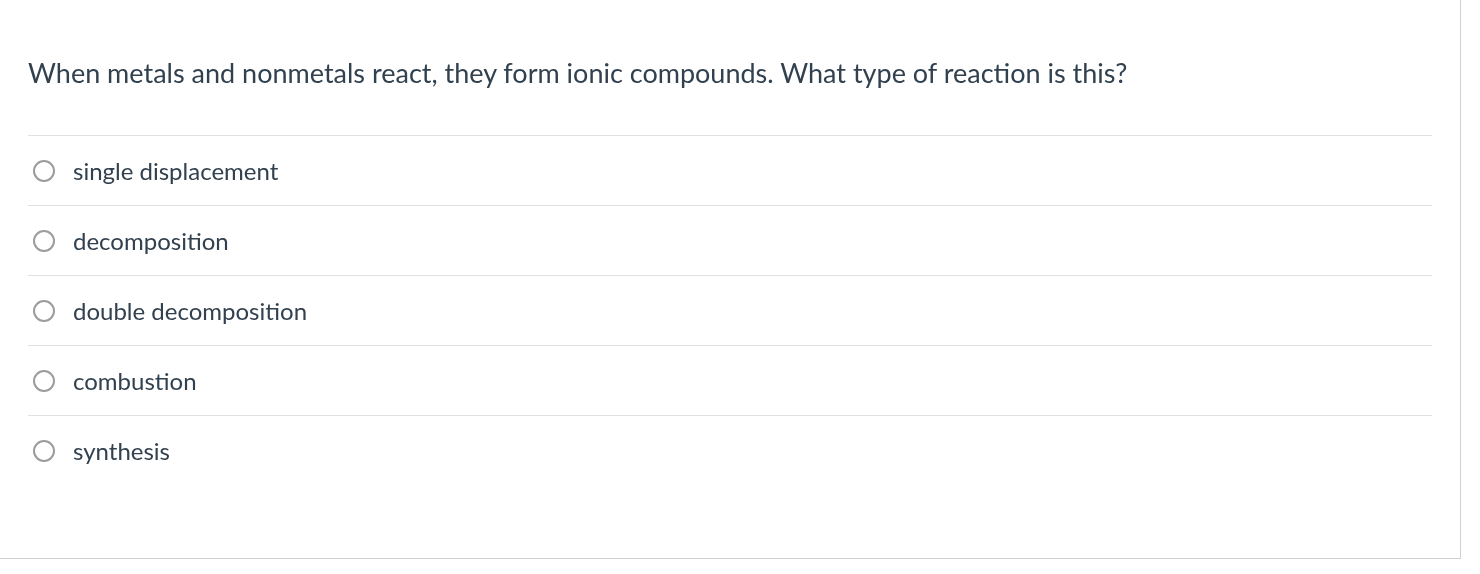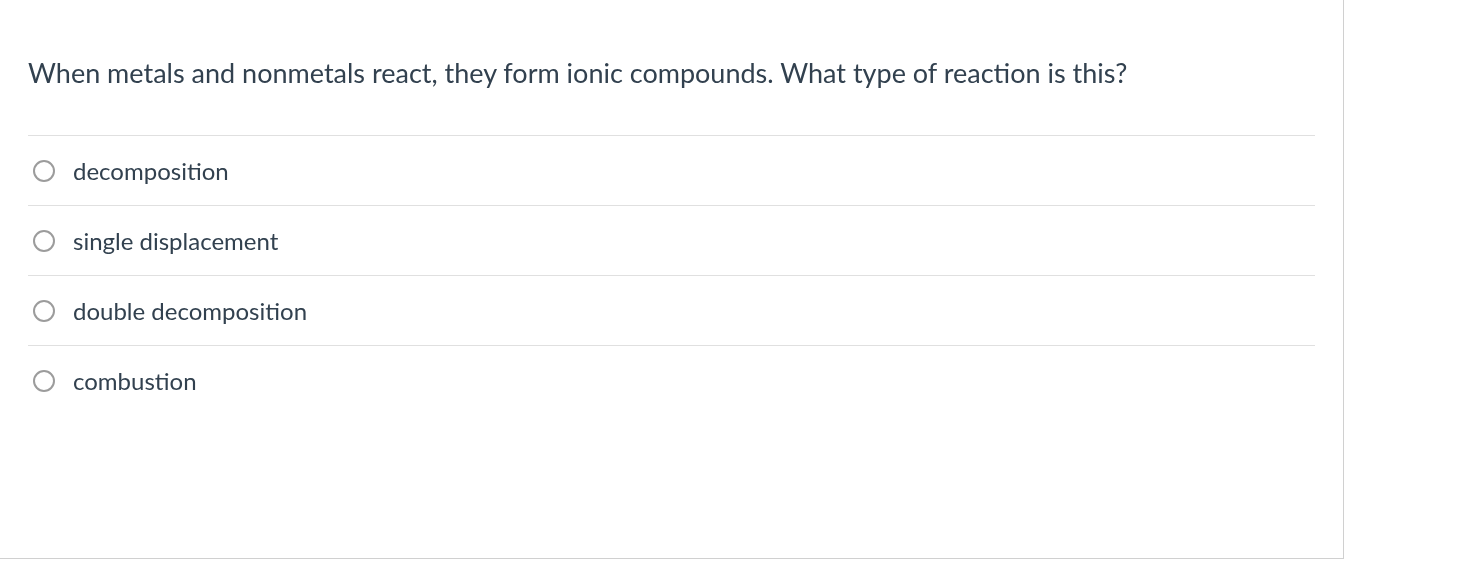--- a/index.html
+++ b/index.html
@@ -10,21 +10,21 @@
     body {
       font-family: "Lato", "Helvetica Neue", Helvetica, Arial, sans-serif;
       background: #ffffff;
       width: 1480px;
       height: 574px;
     }
     .question-container {
       border: 1px solid #d0d0d0;
       border-top: none;
       border-left: none;
-      width: 1344px;
+      width: 1461px;
       height: 559px;
       padding: 0;
       background: #ffffff;
     }
     .question-text {
       font-size: 27px;
       color: #32414f;
       padding: 55px 28px 45px 28px;
       line-height: 1.3;
       font-weight: 400;
@@ -58,28 +58,32 @@
     }
   </style>
 </head>
 <body>
 
 <div class="question-container">
   <div class="question-text">When metals and nonmetals react, they form ionic compounds. What type of reaction is this?</div>
   <div class="options-list">
     <div class="option-row">
       <div class="radio-circle"></div>
-      <span class="option-label">decomposition</span>
+      <span class="option-label">single displacement</span>
     </div>
     <div class="option-row">
       <div class="radio-circle"></div>
-      <span class="option-label">single displacement</span>
+      <span class="option-label">decomposition</span>
     </div>
     <div class="option-row">
       <div class="radio-circle"></div>
       <span class="option-label">double decomposition</span>
     </div>
     <div class="option-row">
       <div class="radio-circle"></div>
       <span class="option-label">combustion</span>
     </div>
+    <div class="option-row">
+      <div class="radio-circle"></div>
+      <span class="option-label">synthesis</span>
+    </div>
   </div>
 </div>
 
 </body></html>

